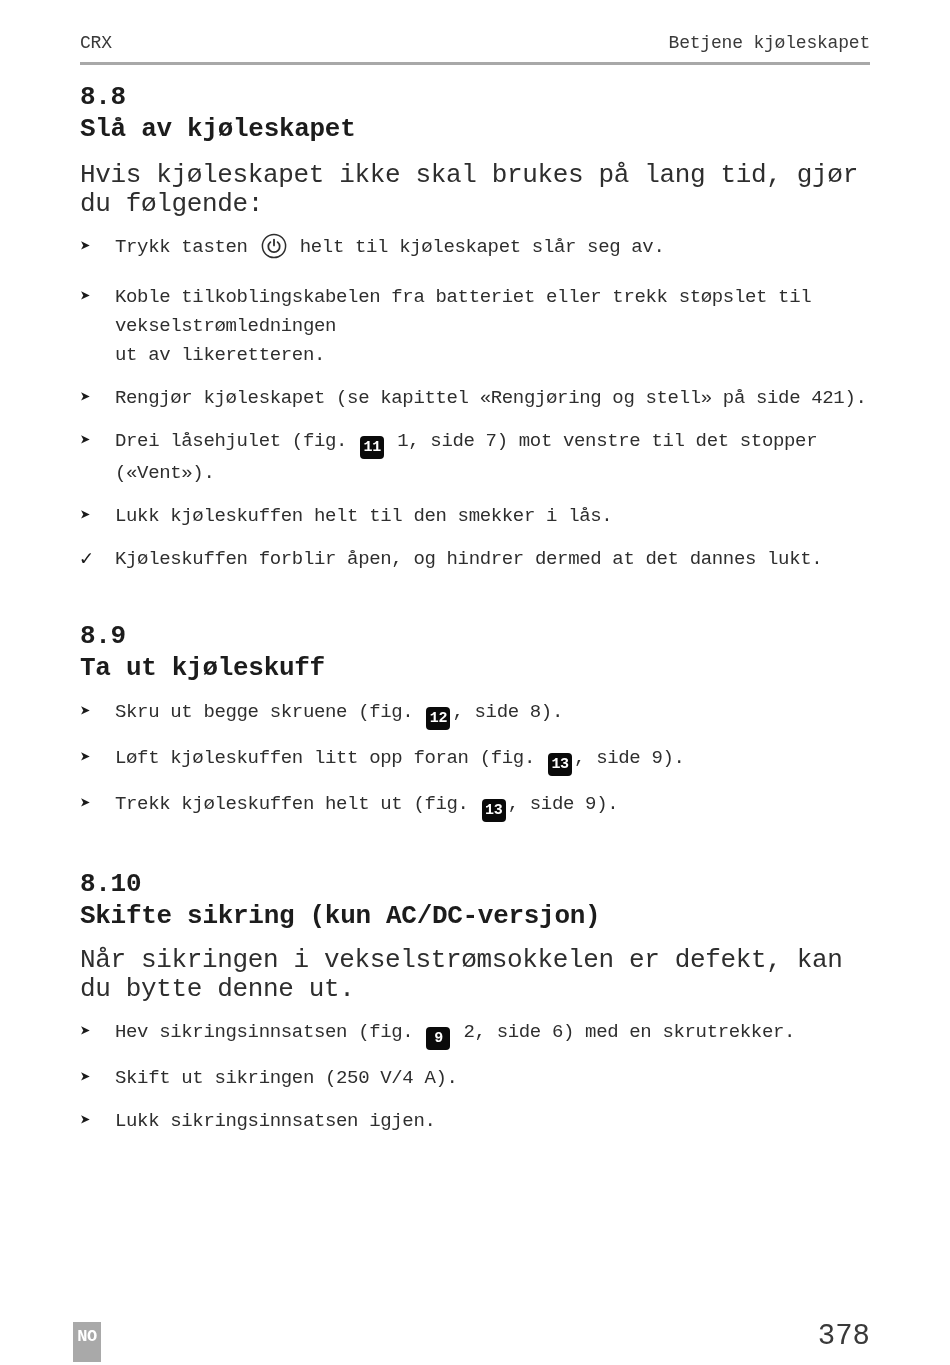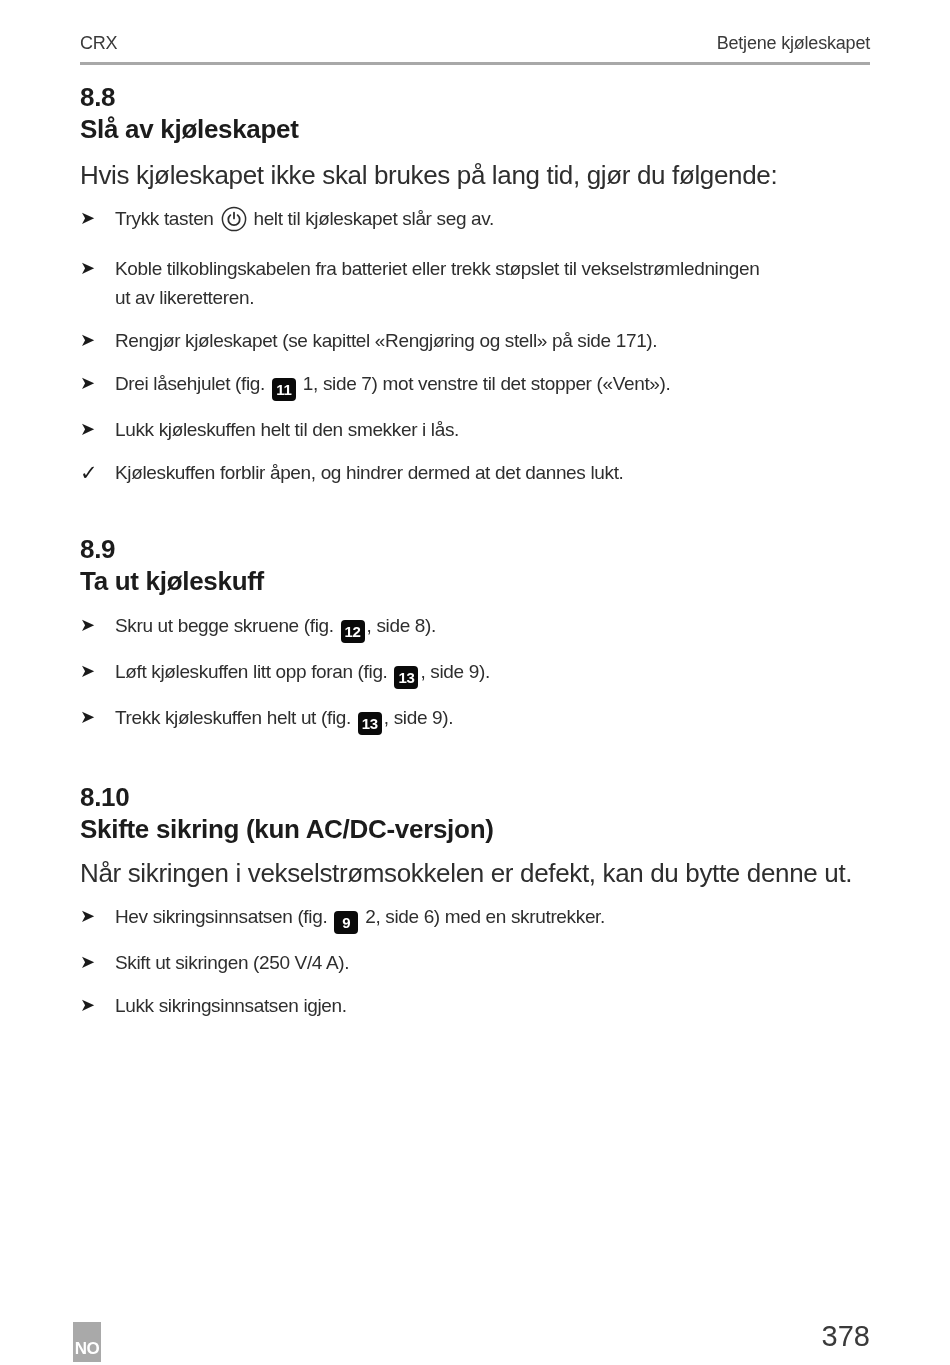--- a/index.html
+++ b/index.html
@@ -2,21 +2,21 @@
 <html><head>
 <meta charset="utf-8">
 <style>
   * { box-sizing: border-box; }
   html, body { margin: 0; padding: 0; background: #ffffff; }
   .page {
     position: relative;
     width: 950px;
     height: 1365px;
     background: #ffffff;
-    font-family: Liberation Sans, sans-serif;
+    font-family: Liberation Mono, monospace;
     color: #2e2e2e;
     overflow: hidden;
   }
   .content { padding: 32px 80px 0 80px; }
 
   
   .pageheader {
     display: flex;
     justify-content: space-between;
     align-items: baseline;
@@ -98,21 +98,21 @@
     bottom: 3px;
     width: 28px;
     height: 40px;
     background: #a9a9a9;
     color: #ffffff;
     font-weight: bold;
     font-size: 17px;
     display: flex;
     align-items: flex-end;
     justify-content: center;
-    padding-bottom: 3px;
+    padding-bottom: 16px;
     letter-spacing: -0.5px;
   }
   .page-num {
     position: absolute;
     right: 80px;
     bottom: 12px;
     font-size: 29px;
     color: #3a3a3a;
   }
 </style>
@@ -142,21 +142,21 @@
                 <path d="M13 6.6 L13 12.4" fill="none" stroke="#2e2e2e" stroke-width="1.8" stroke-linecap="round"></path>
                 <path d="M9.4 9.1 a5.7 5.7 0 1 0 7.2 0" fill="none" stroke="#2e2e2e" stroke-width="1.8" stroke-linecap="round"></path>
               </svg></span><span> helt til kjøleskapet slår seg av.</span></span>
       </li>
       <li>
         <span class="marker">➤</span>
         <span class="txt"><span>Koble tilkoblingskabelen fra batteriet eller trekk støpslet til vekselstrømledningen</span><br><span>ut av likeretteren.</span></span>
       </li>
       <li>
         <span class="marker">➤</span>
-        <span class="txt">Rengjør kjøleskapet (se kapittel «Rengjøring og stell» på side 171).</span>
+        <span class="txt">Rengjør kjøleskapet (se kapittel «Rengjøring og stell» på side 421).</span>
       </li>
       <li>
         <span class="marker">➤</span>
         <span class="txt"><span>Drei låsehjulet (fig. </span><span class="figbadge">11</span><span> 1, side 7) mot venstre til det stopper («Vent»).</span></span>
       </li>
       <li>
         <span class="marker">➤</span>
         <span class="txt">Lukk kjøleskuffen helt til den smekker i lås.</span>
       </li>
       <li>

